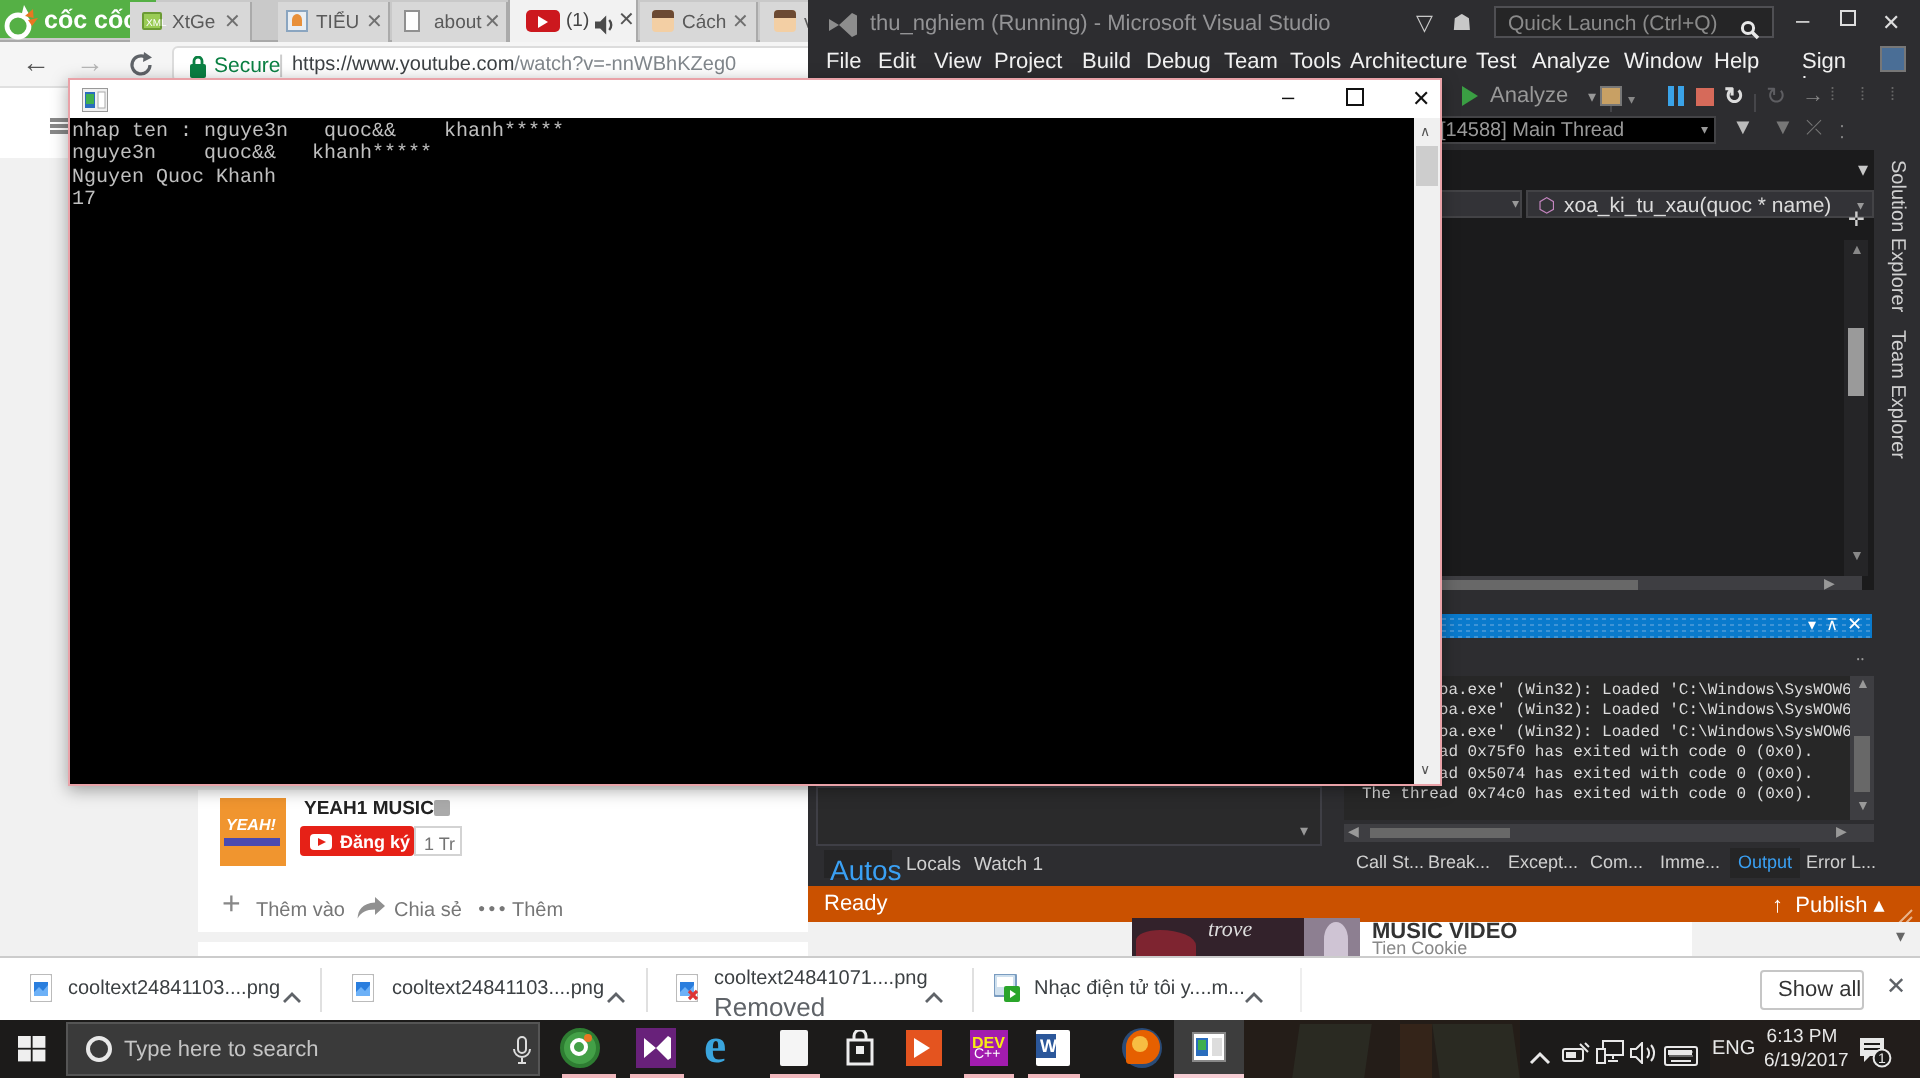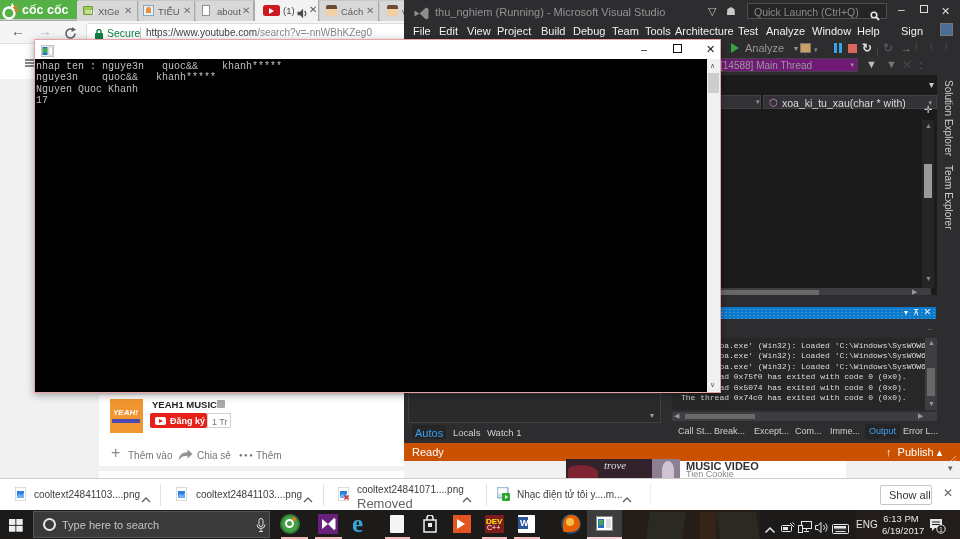--- a/index.html
+++ b/index.html
@@ -19,21 +19,21 @@
     <div class="abs" style="left:0px;top:1px;width:20px;height:20px;">
       <svg width="20" height="20" viewBox="0 0 20 20">
         <circle cx="9" cy="12" r="5.5" fill="none" stroke="#fff" stroke-width="2.4"></circle>
         <path d="M10.5 7.5 L12 1.5 L14.5 6 Z" fill="#fff"></path>
         <path d="M12.5 7 L16.5 3.5 L16.8 8 Z" fill="#e87722"></path>
         <path d="M14 9 L19 8 L16 12 Z" fill="#e87722"></path>
       </svg>
     </div>
     <div class="abs" style="left:22px;top:3px;width:58px;height:16px;color:#fff;font-size:12.5px;font-weight:bold;">cốc cốc</div>
 
-    <div class="abs tab" style="left:77px;top:1px;width:61px;height:20px;background:#d8d8d8;border-right:1px solid #aaa;padding-left:40px;">
+    <div class="abs tab" style="left:65px;top:1px;width:61px;height:20px;background:#d8d8d8;border-right:1px solid #aaa;padding-left:40px;">
       <div class="abs" style="left:6px;top:5px;width:10px;height:9px;background:#9acc55;border:1px solid #6b9b33;border-radius:1px;">
           <span style="position:absolute;left:1px;top:2px;font-size:5px;color:#fff;">XML</span>
         </div>
       <div class="abs" style="left:21px;top:5px;font-size:9.5px;color:#5a5a5a;">XtGe</div>
       <div class="abs" style="left:47px;top:4px;font-size:10px;color:#707070;">✕</div>
     </div>
     <div class="abs tab" style="left:139px;top:1px;width:56px;height:20px;background:#d8d8d8;border-right:1px solid #aaa;">
       <div class="abs" style="left:4px;top:4px;width:11px;height:11px;background:#e9eef3;border:1px solid #8aa5c0;"></div>
       <div class="abs" style="left:7px;top:6px;width:5px;height:6px;background:#e8903a;border-radius:50% 50% 0 0;"></div>
       <div class="abs" style="left:19px;top:5px;font-size:9.5px;color:#5a5a5a;">TIỂU</div>
@@ -78,21 +78,21 @@
           </svg></div>
       <div class="abs" style="left:86px;top:2px;width:326px;height:18px;background:#fff;border:1px solid #dcdcdc;border-radius:3px;"></div>
       <div class="abs" style="left:95px;top:5px;width:8px;height:10px;">
         <svg width="8" height="11" viewBox="0 0 8 11">
             <rect x="0" y="4" width="8" height="7" rx="1" fill="#0b8043"></rect>
             <path d="M2 4 V2.5 A2 2 0 0 1 6 2.5 V4" fill="none" stroke="#0b8043" stroke-width="1.4"></path>
           </svg>
       </div>
       <div class="abs" style="left:107px;top:6px;font-size:10.5px;color:#0b8043;text-align:center;">Secure</div>
       <div class="abs" style="left:139px;top:4px;font-size:12px;color:#ccc;">|</div>
-      <div class="abs" style="left:146px;top:6px;font-size:10px;color:#3c4043;">https://www.youtube.com<span style="color:#80868b;">/search?v=-nnWBhKZeg0</span></div>
+      <div class="abs" style="left:146px;top:6px;font-size:10px;color:#3c4043;">https://www.youtube.com<span style="color:#80868b;">/watch?v=-nnWBhKZeg0</span></div>
     </div>
 
     <div class="abs" style="left:0;top:44px;width:412px;height:35px;background:#fff;">
       <div class="abs" style="left:25px;top:15px;width:9px;height:2px;background:#888;box-shadow:0 3px 0 #888, 0 6px 0 #888;"></div>
     </div>
 
     <div class="abs" style="left:99px;top:395px;width:313px;height:71px;background:#fff;"></div>
     <div class="abs" style="left:99px;top:471px;width:313px;height:39px;background:#fff;"></div>
 
     <div class="abs" style="left:110px;top:399px;width:33px;height:34px;background:#f0952f;">
@@ -172,39 +172,39 @@
       <div class="abs" style="left:458px;top:2px;font-size:12px;color:#ddd;font-weight:bold;">↻</div>
       <div class="abs" style="left:473px;top:8px;width:1px;height:9px;background:#46464a;"></div>
       <div class="abs" style="left:479px;top:2px;font-size:12px;color:#5e5e62;">↻</div>
       <div class="abs" style="left:497px;top:3px;font-size:11px;color:#888;">→</div>
       <div class="abs" style="left:511px;top:3px;font-size:9px;color:#666;">⁞</div>
       <div class="abs" style="left:526px;top:3px;font-size:9px;color:#666;">⁞</div>
       <div class="abs" style="left:541px;top:3px;font-size:9px;color:#666;">⁞</div>
     </div>
 
     <div class="abs" style="left:0;top:57px;width:556px;height:18px;background:#2d2d30;">
-      <div class="abs" style="left:310px;top:1px;width:144px;height:14px;background:#701a75;border:1px solid #434346;">
+      <div class="abs" style="left:310px;top:1px;width:144px;height:14px;background:#000000;border:1px solid #434346;">
         <span style="position:absolute;left:5px;top:1px;font-size:10px;color:#999;white-space:nowrap;">[14588] Main Thread</span>
         <span style="position:absolute;right:3px;top:2px;font-size:7px;color:#999;">▾</span>
       </div>
       <div class="abs" style="left:462px;top:1px;font-size:11px;color:#bbb;">▼</div>
       <div class="abs" style="left:482px;top:1px;font-size:11px;color:#777;">▼</div>
       <div class="abs" style="left:499px;top:2px;font-size:10px;color:#777;">⤫</div>
       <div class="abs" style="left:516px;top:2px;font-size:9px;color:#888;">⁚</div>
     </div>
 
     <div class="abs" style="left:0;top:75px;width:533px;height:220px;background:#1b1b1c;"></div>
     <div class="abs" style="left:525px;top:79px;font-size:10px;color:#c8c8c8;">▾</div>
 
     <div class="abs" style="left:0;top:94px;width:533px;height:16px;">
       <div class="abs" style="left:0;top:1px;width:357px;height:14px;background:#333337;border:1px solid #434346;"></div>
       <div class="abs" style="left:352px;top:4px;font-size:7px;color:#999;">▾</div>
       <div class="abs" style="left:359px;top:1px;width:174px;height:14px;background:#333337;border:1px solid #434346;">
         <span style="position:absolute;left:5px;top:1px;font-size:10px;color:#c586c0;">⬡</span>
-        <span style="position:absolute;left:18px;top:1px;font-size:10.5px;color:#dcdcdc;">xoa_ki_tu_xau(char * with)</span>
+        <span style="position:absolute;left:18px;top:1px;font-size:10.5px;color:#dcdcdc;">xoa_ki_tu_xau(quoc * name)</span>
         <span style="position:absolute;right:4px;top:3px;font-size:7px;color:#999;">▾</span>
       </div>
     </div>
 
     <div class="abs" style="left:518px;top:120px;width:12px;height:168px;background:#252527;">
       <div class="abs" style="left:3px;top:2px;font-size:7px;color:#888;">▲</div>
       <div class="abs" style="left:2px;top:44px;width:8px;height:34px;background:#9a9a9a;"></div>
       <div class="abs" style="left:3px;top:155px;font-size:7px;color:#888;">▼</div>
     </div>
     <div class="abs" style="left:520px;top:104px;font-size:10px;color:#ccc;">✛</div>
@@ -219,21 +219,21 @@
       <div style="transform:rotate(90deg);transform-origin:0 0;position:absolute;left:16px;top:0;font-size:10px;color:#d0d0d0;white-space:nowrap;">Solution Explorer</div>
     </div>
     <div class="abs" style="left:534px;top:165px;width:26px;height:80px;">
       <div style="transform:rotate(90deg);transform-origin:0 0;position:absolute;left:16px;top:0;font-size:10px;color:#d0d0d0;white-space:nowrap;">Team Explorer</div>
     </div>
 
     <div class="abs" style="left:0;top:295px;width:264px;height:145px;background:#2d2d30;">
       <div class="abs" style="left:4px;top:98px;width:253px;height:30px;background:#2a2a2b;border:1px solid #3f3f46;"></div>
       <div class="abs" style="left:246px;top:116px;font-size:8px;color:#999;">▾</div>
       <div class="abs" style="left:8px;top:130px;width:34px;height:14px;background:#252526;"></div>
-      <div class="abs" style="left:11px;top:132px;font-size:11px;color:#3aa0f3;white-space:nowrap;">Autos</div>
+      <div class="abs" style="left:11px;top:132px;font-size:14px;color:#3aa0f3;white-space:nowrap;">Autos</div>
       <div class="abs" style="left:49px;top:132px;font-size:9.5px;color:#d0d0d0;white-space:nowrap;">Locals</div>
       <div class="abs" style="left:83px;top:132px;font-size:9.5px;color:#d0d0d0;white-space:nowrap;">Watch 1</div>
     </div>
 
     <div class="abs" style="left:264px;top:295px;width:272px;height:145px;background:#2d2d30;">
 
       <div class="abs" style="left:4px;top:12px;width:264px;height:12px;background:#0a7acc;background-image:radial-gradient(#3f94d6 0.9px, transparent 0.9px);background-size:4px 3px;background-position:0 4px;">
         <span style="position:absolute;right:28px;top:1px;font-size:8px;color:#fff;">▾</span>
         <span style="position:absolute;right:17px;top:1px;font-size:8px;color:#fff;">⊼</span>
         <span style="position:absolute;right:5px;top:0px;font-size:9px;color:#fff;">✕</span>
@@ -416,21 +416,21 @@
     <div class="abs" style="left:422px;top:5px;width:16px;height:18px;">
       <svg width="16" height="18" viewBox="0 0 16 18">
           <path d="M2 5 h12 v12 h-12 z" fill="none" stroke="#eee" stroke-width="1.5"></path>
           <path d="M5 5 V3 a3 3 0 0 1 6 0 V5" stroke="#eee" fill="none" stroke-width="1.5"></path>
           <rect x="6" y="8" width="4" height="4" fill="#eee"></rect>
         </svg>
     </div>
     <div class="abs" style="left:453px;top:5px;width:18px;height:18px;background:#e4541f;">
       <div class="abs" style="left:4px;top:4px;width:0;height:0;border-left:8px solid #fff;border-top:5px solid transparent;border-bottom:5px solid transparent;"></div>
     </div>
-    <div class="abs" style="left:485px;top:5px;width:19px;height:18px;background:#7f1d1d;">
+    <div class="abs" style="left:485px;top:5px;width:19px;height:18px;background:#a21caf;">
       <div class="abs" style="left:1px;top:2px;font-size:8px;font-weight:bold;color:#f7ec13;">DEV</div>
       <div class="abs" style="left:2px;top:9px;font-size:7px;color:#fff;">C++</div>
     </div>
     <div class="abs" style="left:518px;top:5px;width:17px;height:18px;background:#fff;border-radius:1px;">
       <div class="abs" style="left:0px;top:2px;width:10px;height:12px;background:#2b579a;"></div>
       <div class="abs" style="left:2px;top:3px;font-size:9px;color:#fff;font-weight:bold;">W</div>
     </div>
     <div class="abs" style="left:561px;top:4px;width:20px;height:20px;border-radius:50%;background:#2a4b77;">
       <div class="abs" style="left:2px;top:1px;width:17px;height:17px;background:#e66000;border-radius:50% 50% 50% 10%;"></div>
       <div class="abs" style="left:5px;top:4px;width:8px;height:8px;background:#f7bd42;border-radius:50%;"></div>

